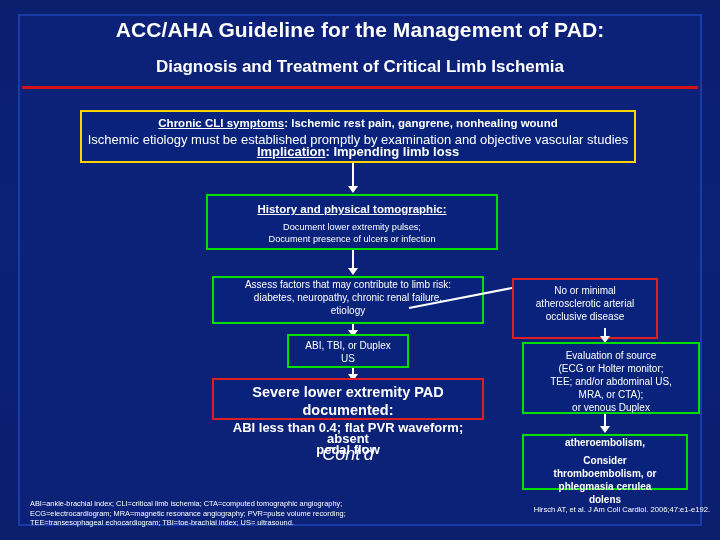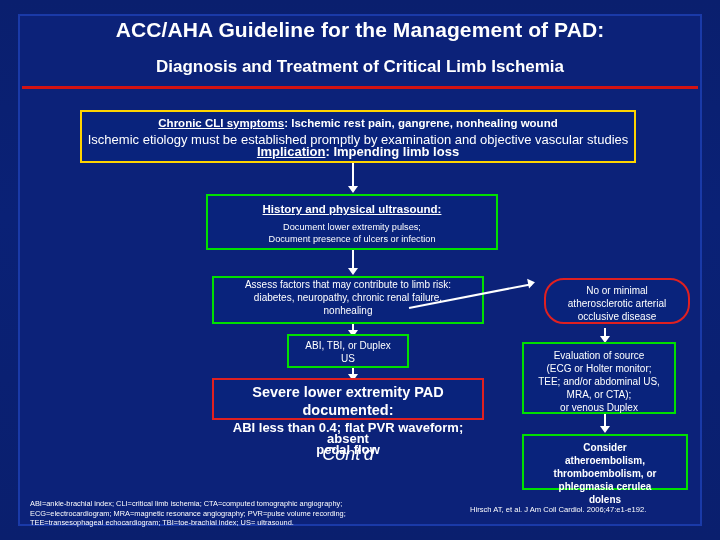--- a/index.html
+++ b/index.html
@@ -58,21 +58,21 @@
   }
   .arrow-head-r{
     position:absolute;width:0;height:0;
     border-top:5px solid transparent;border-bottom:5px solid transparent;
     border-left:7px solid #ffffff;
   }
   .footnote{
     position:absolute;color:#ffffff;font-size:7.4px;line-height:9.6px;text-align:left;
   }
   .citation{
-    position:absolute;color:#ffffff;font-size:7.6px;line-height:9.6px;text-align:left;
+    position:absolute;color:#ffffff;font-size:7.6px;line-height:9.6px;text-align:right;
   }
   .contd{
     position:absolute;color:#ffffff;font-size:18px;font-style:italic;text-align:center;
   }
 </style>
 </head>
 <body>
 
 <div id="page">
 
@@ -89,32 +89,32 @@
     <div class="small" style="margin-top:5px;">Ischemic etiology must be established promptly by examination and objective vascular studies</div>
     <div class="small" style="margin-top:1px;font-weight:bold;">
       <span class="u">Implication</span><span>: Impending limb loss</span>
     </div>
   </div>
 
   <div class="arrow" style="left:352px;top:163px;width:2px;height:25px;"></div>
   <div class="arrow-head" style="left:348px;top:186px;"></div>
 
   <div class="box b-green" style="left:206px;top:194px;width:292px;height:56px;">
-    <div class="hdr hdr-u" style="margin-top:7px;">History and physical ultrasound:</div>
+    <div class="hdr hdr-u" style="margin-top:7px;">History and physical tomographic:</div>
     <div class="small2" style="margin-top:6px;">Document lower extremity pulses;</div>
     <div class="small2">Document presence of ulcers or infection</div>
   </div>
 
   <div class="arrow" style="left:352px;top:250px;width:2px;height:20px;"></div>
   <div class="arrow-head" style="left:348px;top:268px;"></div>
 
   <div class="box b-green" style="left:212px;top:276px;width:272px;height:48px;">
     <div class="mid" style="">Assess factors that may contribute to limb risk:</div>
     <div class="mid">diabetes, neuropathy, chronic renal failure,</div>
-    <div class="mid">nonhealing</div>
+    <div class="mid">etiology</div>
   </div>
 
   <div class="arrow" style="left:352px;top:324px;width:2px;height:8px;"></div>
   <div class="arrow-head" style="left:348px;top:330px;"></div>
 
   <div class="box b-green" style="left:287px;top:334px;width:122px;height:34px;">
     <div class="mid" style="margin-top:3px;">ABI, TBI, or Duplex</div>
     <div class="mid">US</div>
   </div>
 
@@ -129,43 +129,43 @@
     <div class="big">documented:</div>
   </div>
 
   <div style="position:absolute;left:212px;top:422px;width:272px;text-align:center;color:#fff;">
     <div class="small" style="font-weight:bold;">ABI less than 0.4; flat PVR waveform; absent</div>
     <div class="small" style="font-weight:bold;">pedal flow</div>
   </div>
 
   <div class="contd" style="left:212px;top:444px;width:272px;">Cont'd</div>
 
-  <div class="box b-red" style="left:544px;top:278px;width:146px;height:46px;border-radius:20px;">
+  <div class="box b-red" style="left:512px;top:278px;width:146px;height:61px;">
     <div class="mid" style="margin-top:4px;">No or minimal</div>
     <div class="mid">atherosclerotic arterial</div>
     <div class="mid">occlusive disease</div>
   </div>
 
   <div class="arrow" style="left:604px;top:328px;width:2px;height:10px;"></div>
   <div class="arrow-head" style="left:600px;top:336px;"></div>
 
-  <div class="box b-green" style="left:522px;top:342px;width:154px;height:72px;">
+  <div class="box b-green" style="left:522px;top:342px;width:178px;height:72px;">
     <div class="mid" style="margin-top:5px;">Evaluation of source</div>
     <div class="mid">(ECG or Holter monitor;</div>
     <div class="mid">TEE; and/or abdominal US,</div>
     <div class="mid">MRA, or CTA);</div>
     <div class="mid">or venous Duplex</div>
   </div>
 
   <div class="arrow" style="left:604px;top:414px;width:2px;height:14px;"></div>
   <div class="arrow-head" style="left:600px;top:426px;"></div>
 
   <div class="box b-green" style="left:522px;top:434px;width:166px;height:56px;">
+    <div class="mid" style="font-weight:bold;">atheroembolism,</div>
     <div class="mid" style="margin-top:5px;font-weight:bold;">Consider</div>
-    <div class="mid" style="font-weight:bold;">atheroembolism,</div>
     <div class="mid" style="font-weight:bold;">thromboembolism, or</div>
     <div class="mid" style="font-weight:bold;">phlegmasia cerulea</div>
     <div class="mid" style="font-weight:bold;">dolens</div>
   </div>
 
   <div class="footnote" style="left:30px;top:486px;width:420px;margin-top:13px;">
     <div>ABI=ankle-brachial index; CLI=critical limb ischemia; CTA=computed tomographic angiography;</div>
     <div>ECG=electrocardiogram; MRA=magnetic resonance angiography; PVR=pulse volume recording;</div>
     <div>TEE=transesophageal echocardiogram; TBI=toe-brachial index; US= ultrasound.</div>
   </div>

